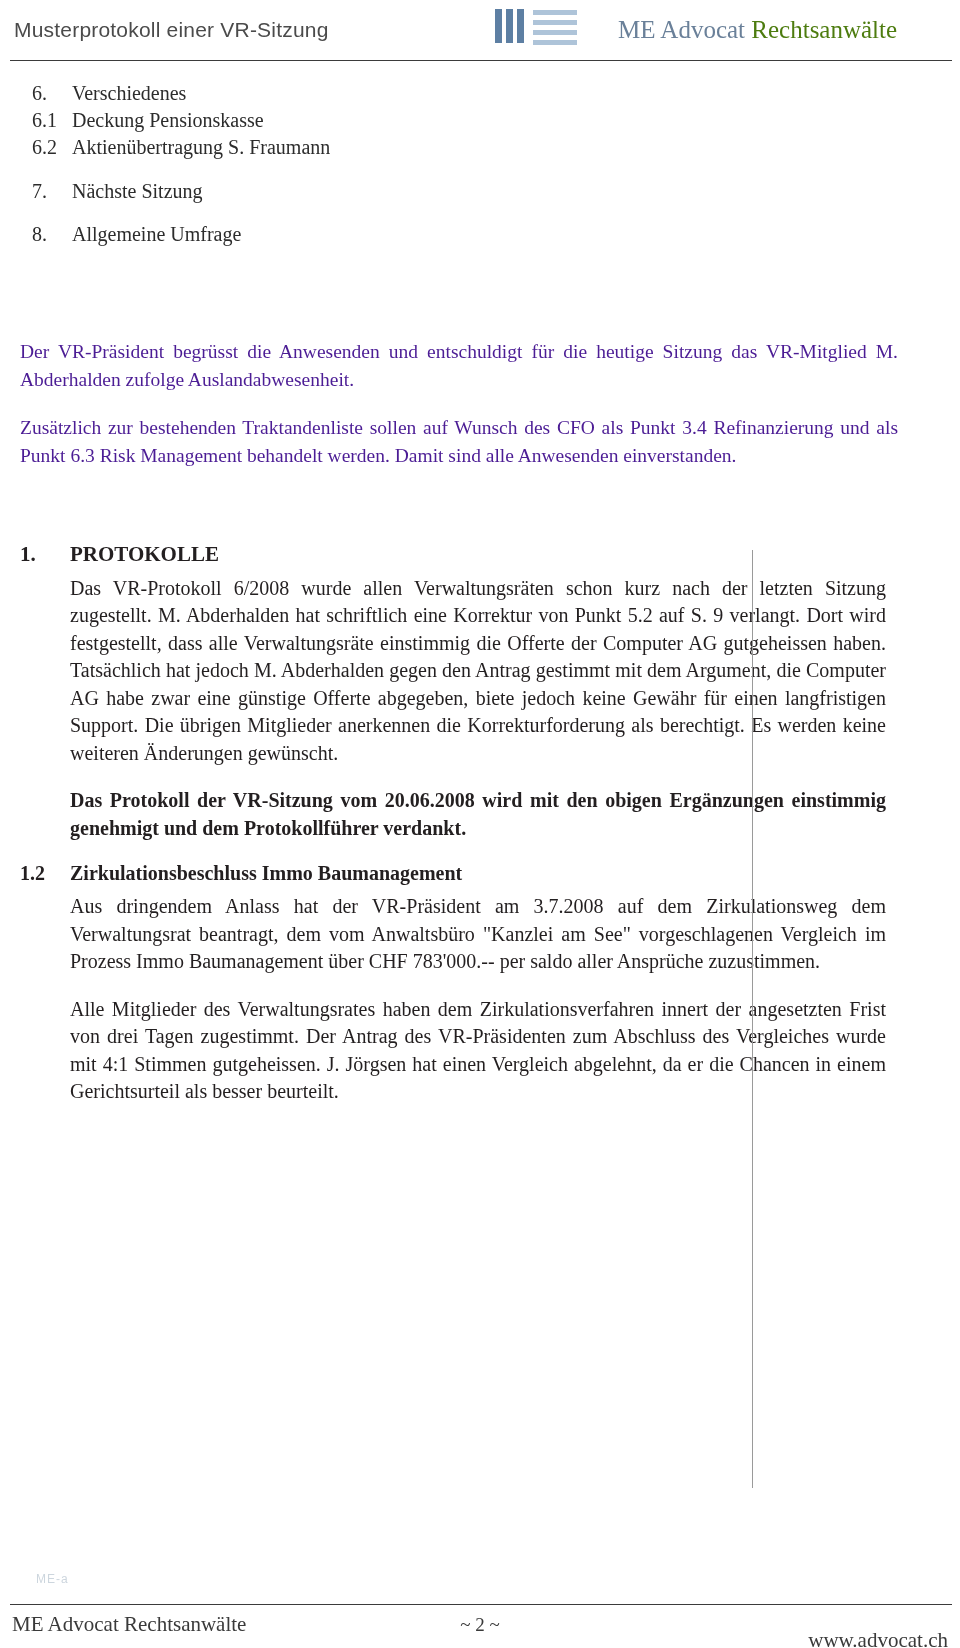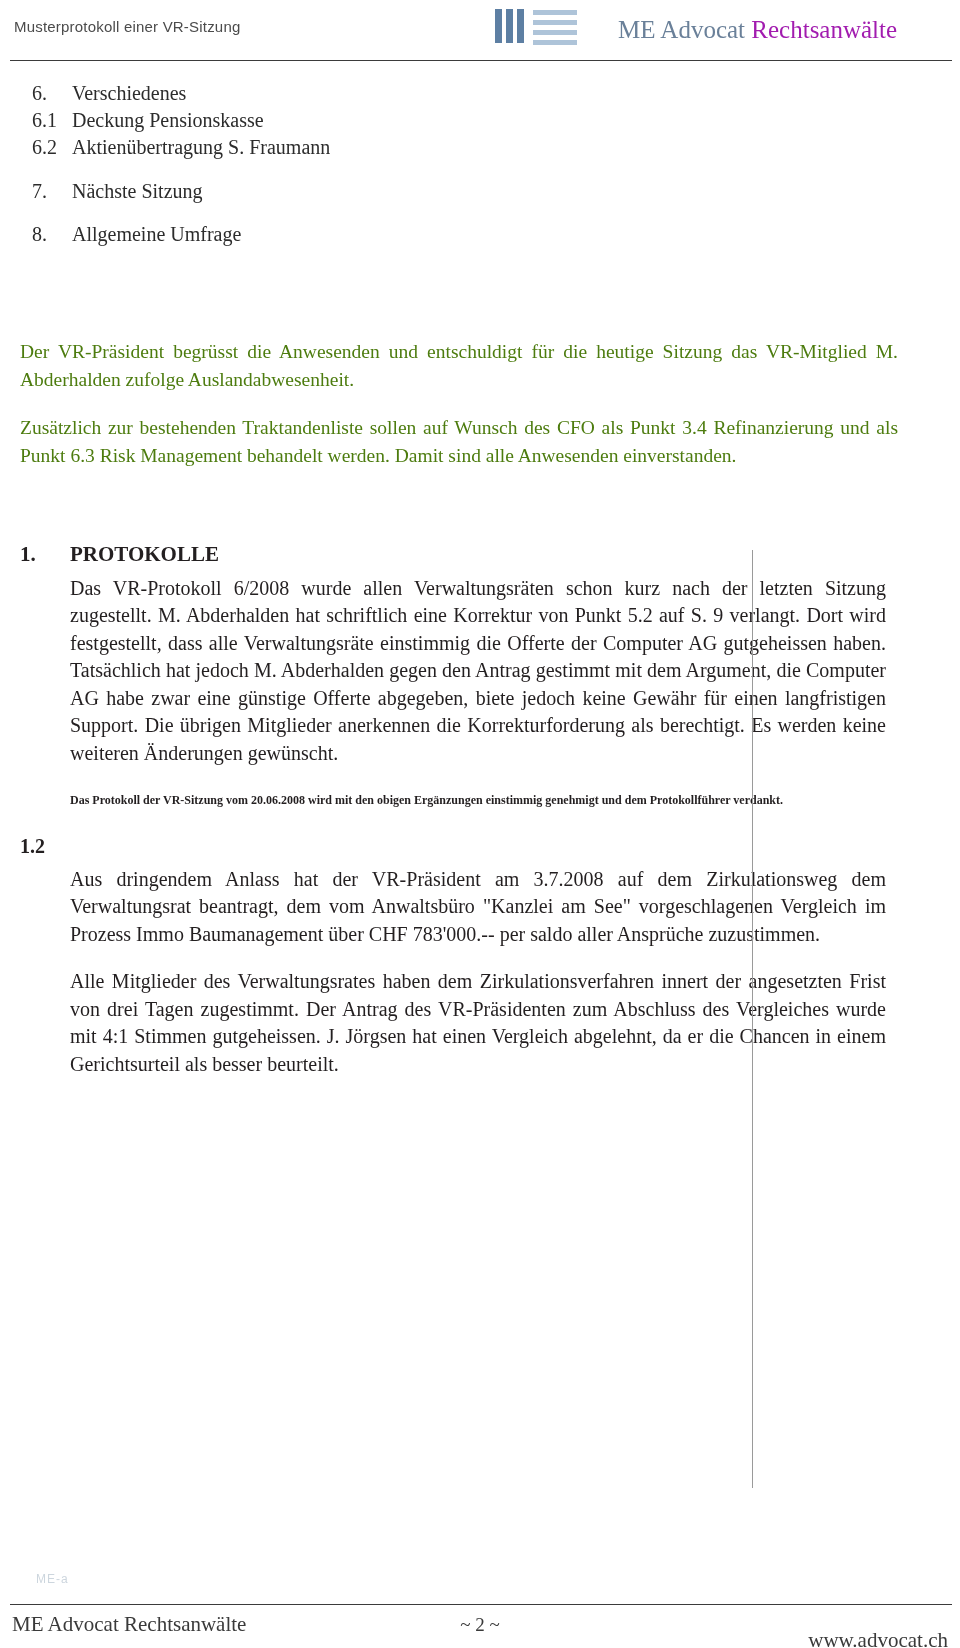--- a/index.html
+++ b/index.html
@@ -21,21 +21,21 @@
     position: relative;
     height: 62px;
     padding: 0 14px;
     box-sizing: border-box;
   }
   .header-title {
     position: absolute;
     left: 14px;
     top: 18px;
     font-family: "Liberation Sans", sans-serif;
-    font-size: 15px;
+    font-size: 21px;
     color: #4b4b4b;
     letter-spacing: 0.2px;
   }
   .header-logo {
     position: absolute;
     left: 495px;
     top: 9px;
     display: flex;
     align-items: flex-start;
     gap: 3px;
@@ -68,21 +68,21 @@
   .header-brand {
     position: absolute;
     left: 618px;
     top: 16px;
     font-family: "Liberation Serif", serif;
     font-size: 25px;
     color: #6f87a0;
     white-space: nowrap;
   }
   .header-brand .brand-strong { color: #6a8099; }
-  .header-brand .brand-light { color: #a21caf; }
+  .header-brand .brand-light { color: #4d7c0f; }
   .header-rule {
     position: absolute;
     left: 10px;
     right: 8px;
     top: 60px;
     border-bottom: 1.5px solid #3b3b3b;
   }
 
   
   .page {
@@ -106,21 +106,21 @@
     flex: 0 0 40px;
   }
   .agenda-row.sub .num { width: 40px; }
   .agenda-row.spaced { margin-top: 17px; }
   .agenda-row.spaced2 { margin-top: 16px; }
 
   .para {
     font-size: 19.5px;
     line-height: 28px;
     text-align: justify;
-    color: #4d7c0f;
+    color: #4c1d95;
   }
   .intro-1 { margin-top: 90px; padding-left: 10px; padding-right: 8px; }
   .intro-2 { margin-top: 3px; padding-left: 10px; padding-right: 8px; }
 
   
   .section-wrap {
     margin-top: 72px;
     position: relative;
     padding-left: 10px;
   }
@@ -152,21 +152,21 @@
     padding-right: 20px;
   }
   .body-text {
     font-size: 20px;
     line-height: 27.5px;
     text-align: justify;
     margin-top: 8px;
   }
   .bold-block {
     font-weight: bold;
-    font-size: 12px;
+    font-size: 20px;
     line-height: 27.5px;
     text-align: justify;
     margin-top: 6px;
   }
   .gap-block { margin-top: 20px; }
   .h2.spaced-top { margin-top: 20px; }
 
   
   .footer {
     position: absolute;
@@ -280,20 +280,21 @@
     </div>
 
 
     <div class="indent">
       <p class="body-text">Das VR-Protokoll 6/2008 wurde allen Verwaltungsräten schon kurz nach der letzten Sitzung zugestellt. M. Abderhalden hat schriftlich eine Korrektur von Punkt 5.2 auf S. 9 verlangt. Dort wird festgestellt, dass alle Verwaltungsräte einstimmig die Offerte der Computer AG gutgeheissen haben. Tatsächlich hat jedoch M. Abderhalden gegen den Antrag gestimmt mit dem Argument, die Computer AG habe zwar eine günstige Offerte abgegeben, biete jedoch keine Gewähr für einen langfristigen Support. Die übrigen Mitglieder anerkennen die Korrekturforderung als berechtigt. Es werden keine weiteren Änderungen gewünscht.</p>
       <p class="bold-block">Das Protokoll der VR-Sitzung vom 20.06.2008 wird mit den obigen Ergänzungen einstimmig genehmigt und dem Protokollführer verdankt.</p>
     </div>
 
     <div class="h2 spaced-top">
       <span class="n">1.2</span>
+      <span>Zirkulationsbeschluss Immo Baumanagement</span>
     </div>
 
     <div class="indent">
       <p class="body-text">Aus dringendem Anlass hat der VR-Präsident am 3.7.2008 auf dem Zirkulationsweg dem Verwaltungsrat beantragt, dem vom Anwaltsbüro "Kanzlei am See" vorgeschlagenen Vergleich im Prozess Immo Baumanagement über CHF 783'000.-- per saldo aller Ansprüche zuzustimmen.</p>
       <p class="body-text gap-block">Alle Mitglieder des Verwaltungsrates haben dem Zirkulationsverfahren innert der angesetzten Frist von drei Tagen zugestimmt. Der Antrag des VR-Präsidenten zum Abschluss des Vergleiches wurde mit 4:1 Stimmen gutgeheissen. J. Jörgsen hat einen Vergleich abgelehnt, da er die Chancen in einem Gerichtsurteil als besser beurteilt.</p>
     </div>
   </div>
 </div>
 
 <div class="watermark">ME-a</div>

